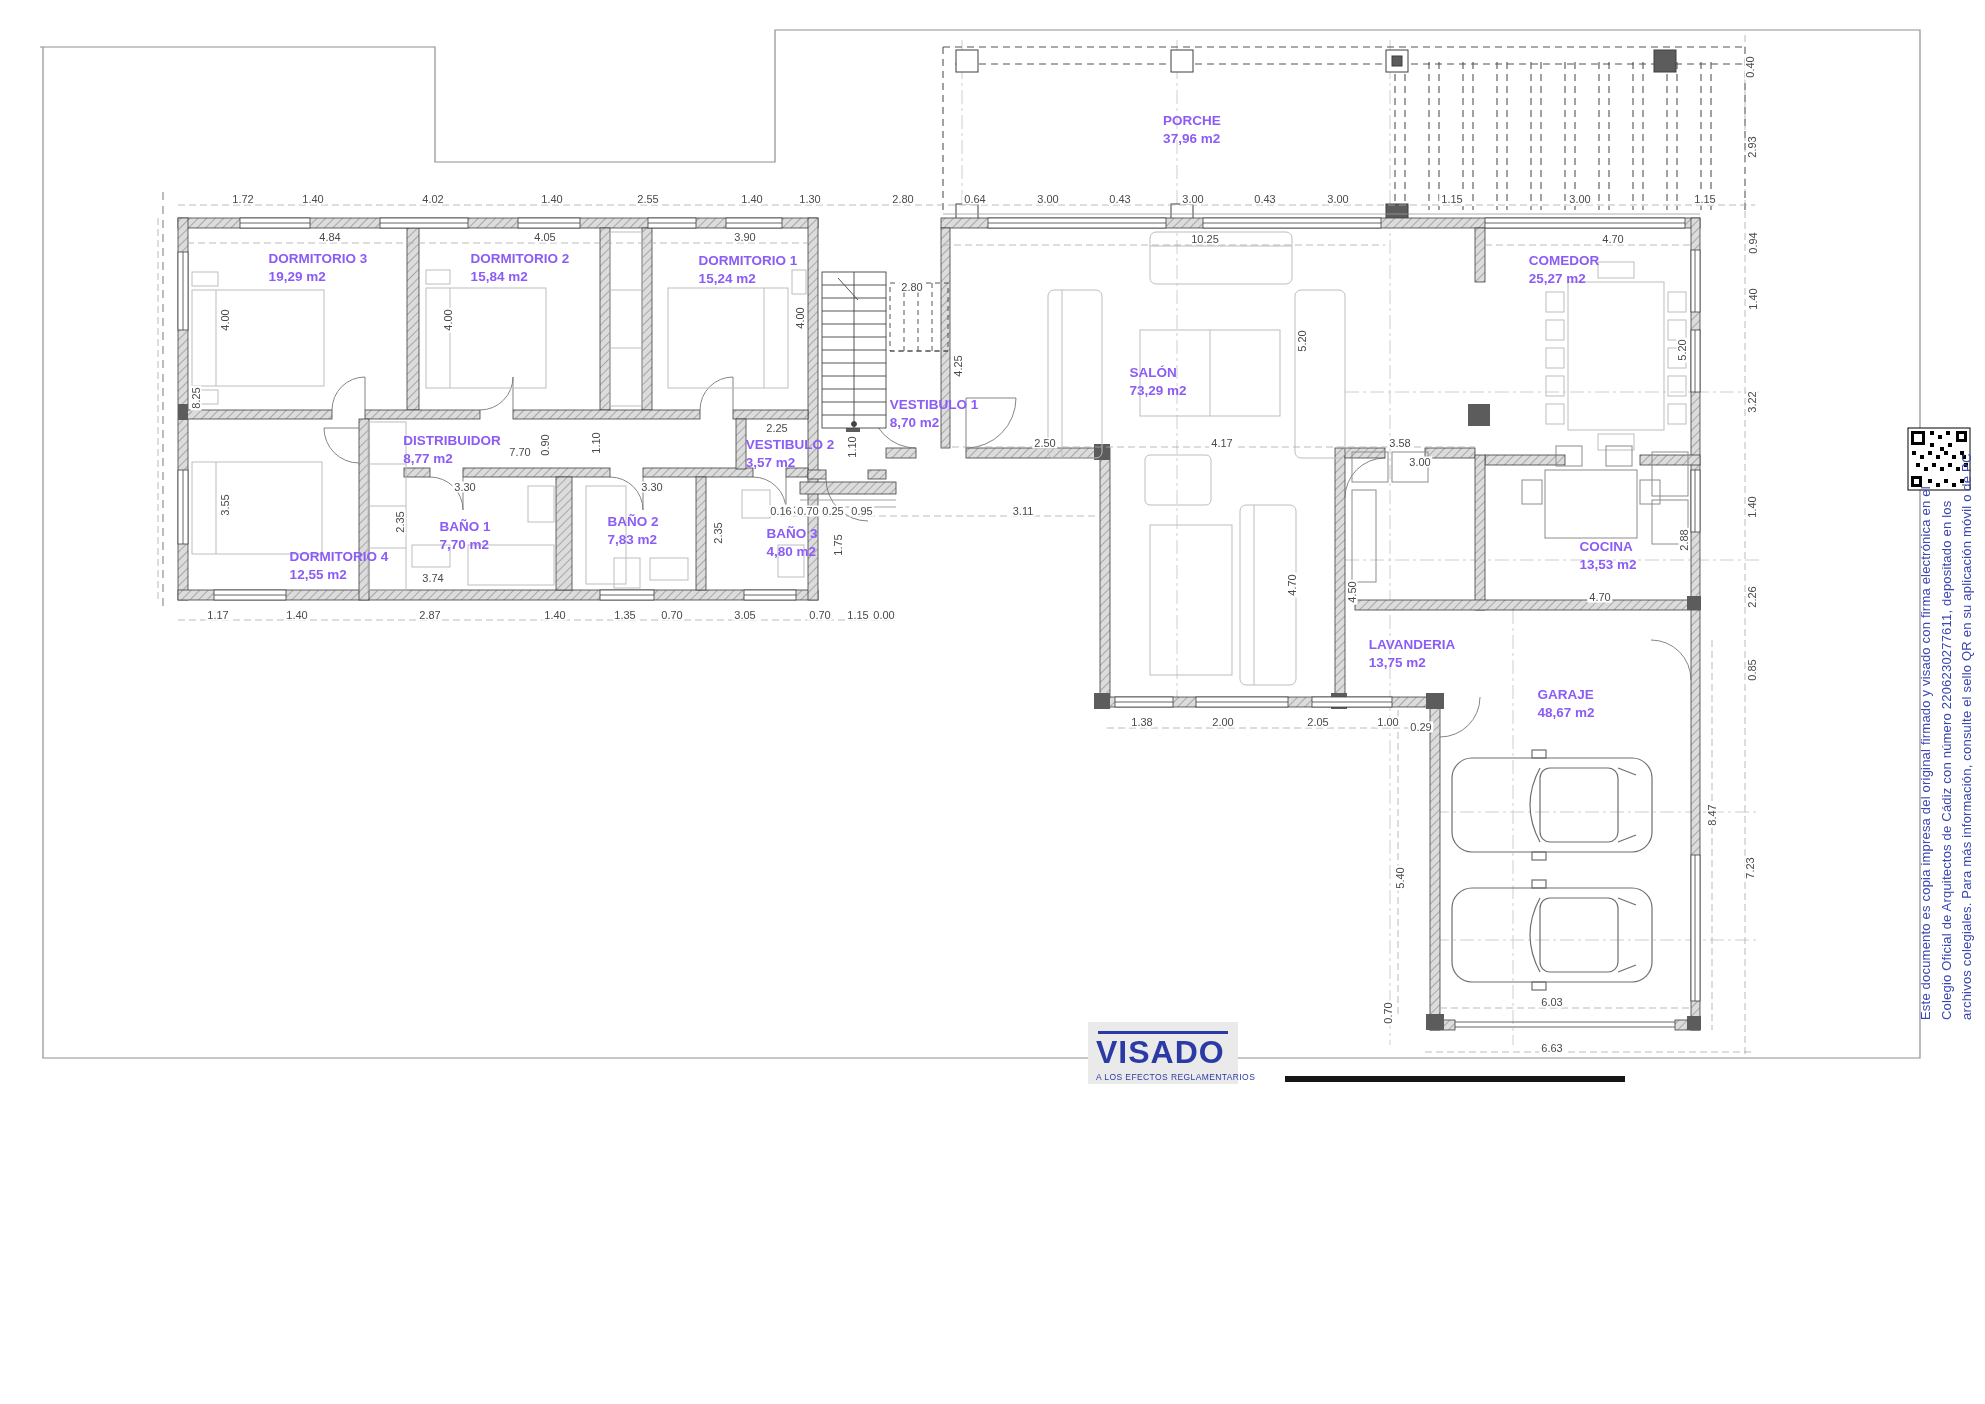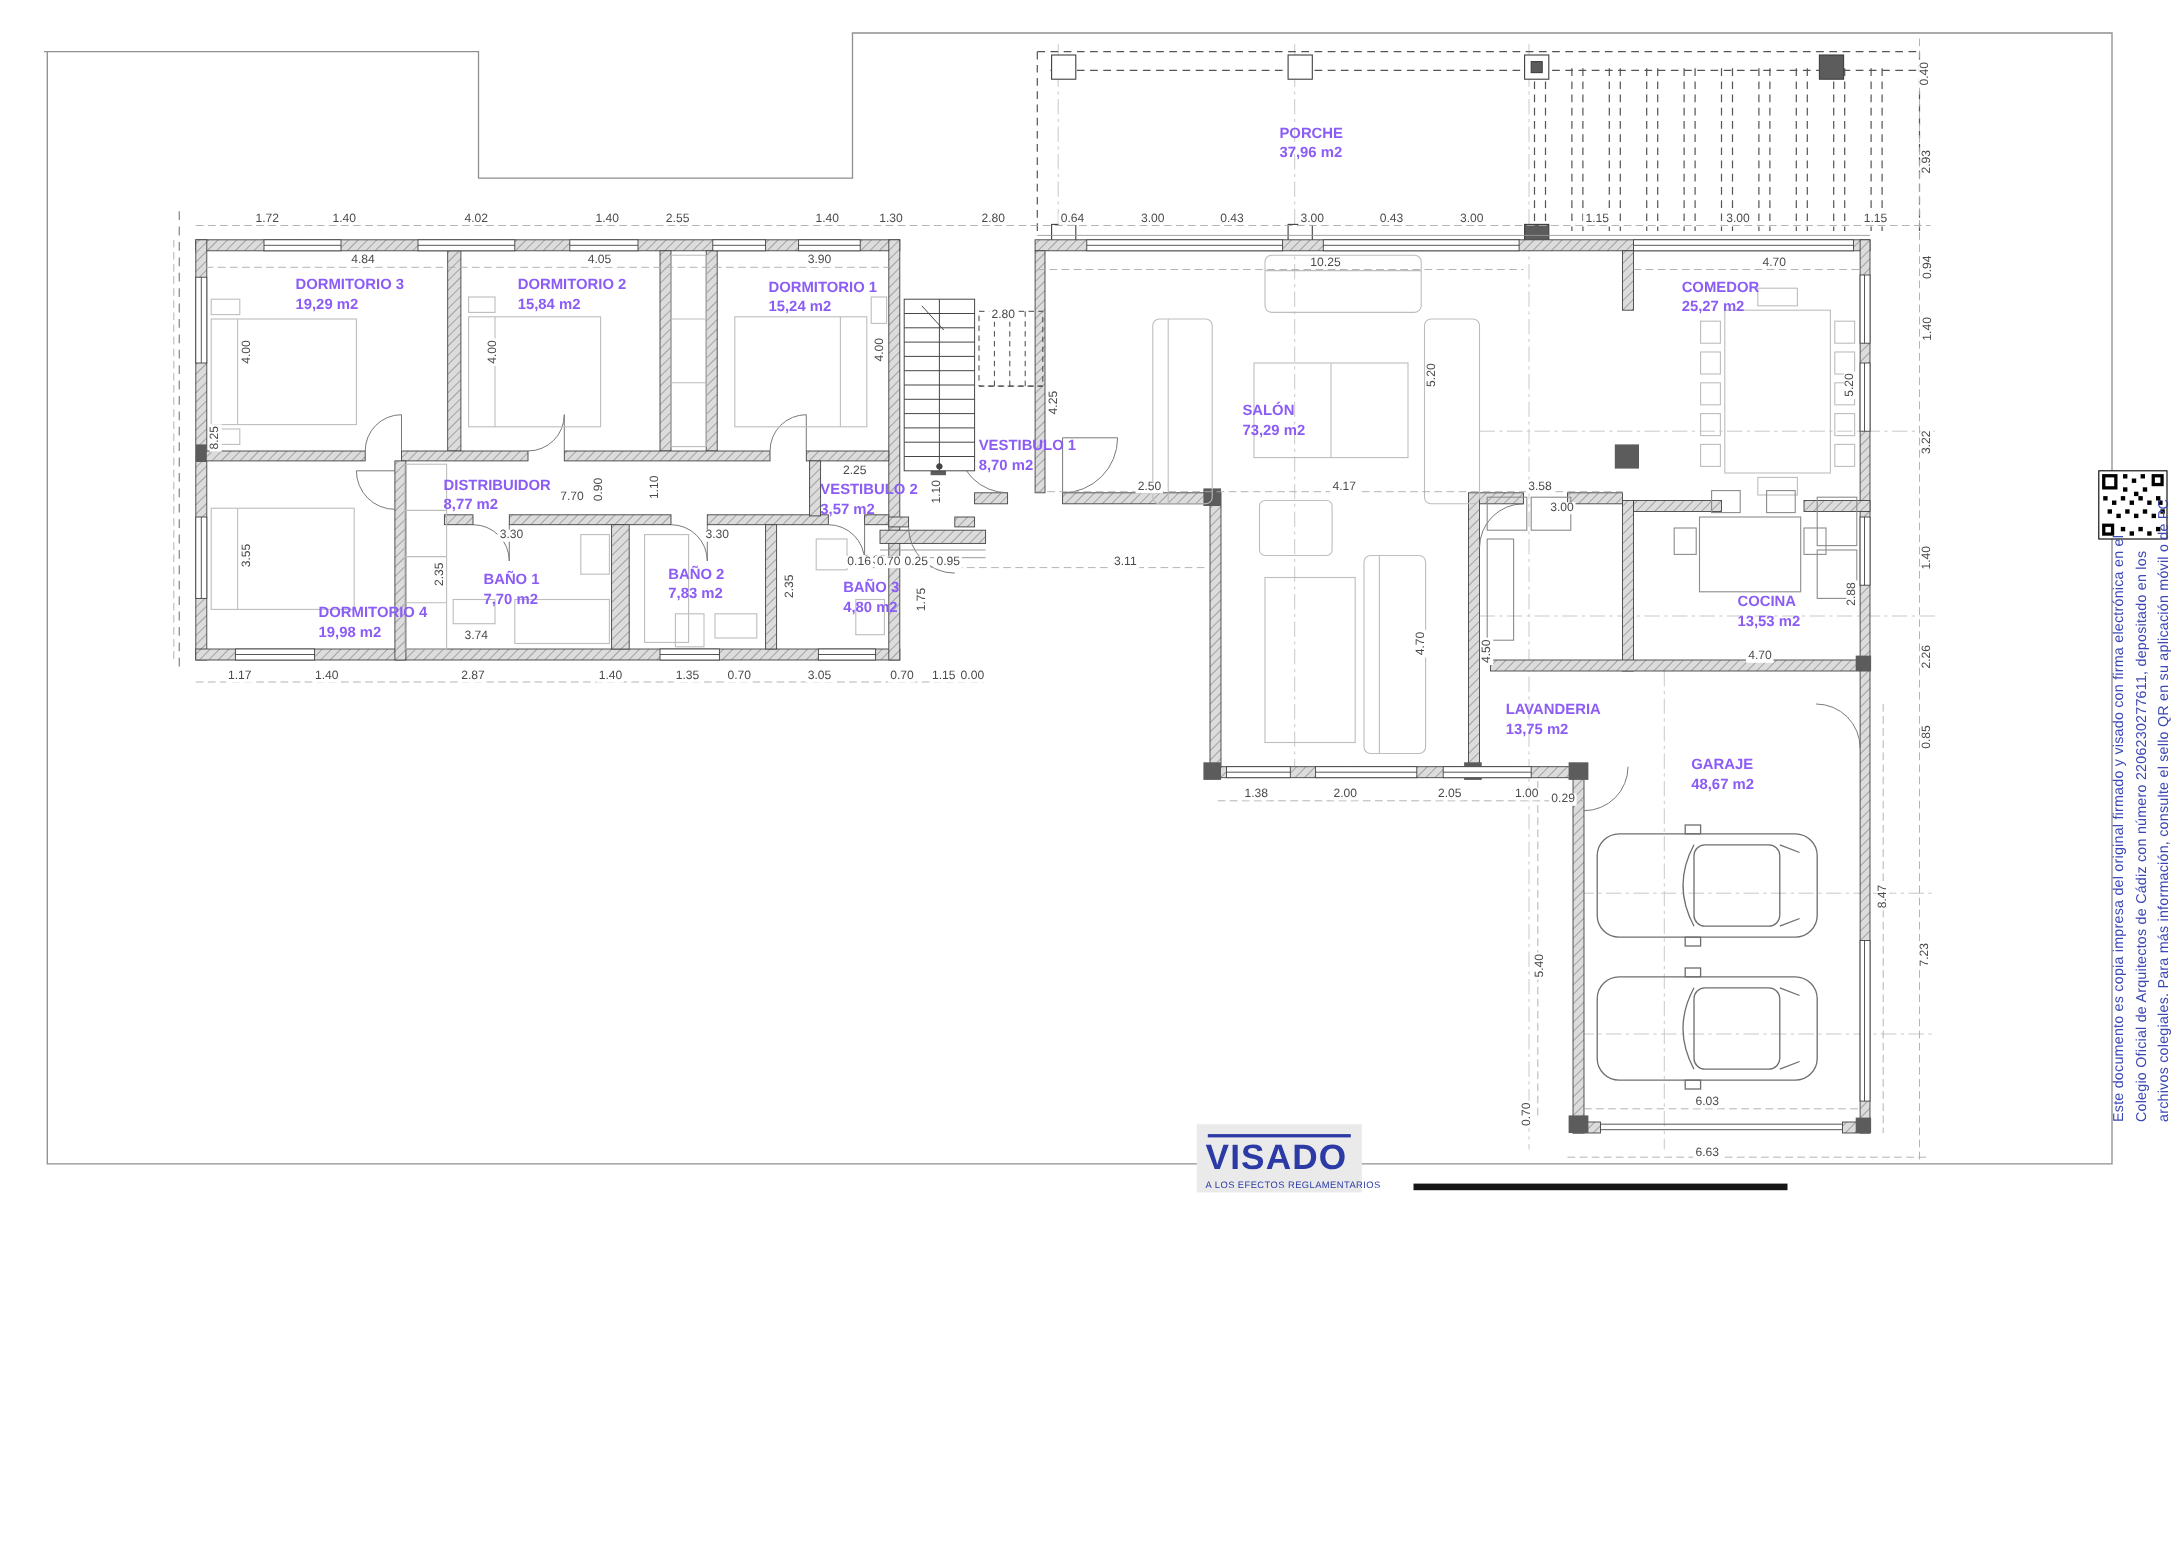--- a/index.html
+++ b/index.html
@@ -442,21 +442,21 @@
       <div class="room-label" style="left: 520px; top: 250px;">
     <div>DORMITORIO 2</div>
     <div>15,84 m2</div>
   </div>
       <div class="room-label" style="left: 748px; top: 252px;">
     <div>DORMITORIO 1</div>
     <div>15,24 m2</div>
   </div>
       <div class="room-label" style="left: 296px; top: 548px; margin-left: 43px;">
     <div>DORMITORIO 4</div>
-    <div>19,98 m2</div>
+    <div>12,55 m2</div>
   </div>
       <div class="room-label" style="left: 452px; top: 432px;">
     <div>DISTRIBUIDOR</div>
     <div>8,77 m2</div>
   </div>
       <div class="room-label" style="left: 465px; top: 518px;">
     <div>BAÑO 1</div>
     <div>7,70 m2</div>
   </div>
       <div class="room-label" style="left: 633px; top: 513px;">
@@ -500,21 +500,21 @@
     <div>48,67 m2</div>
   </div>
     </div>
 
 <div>
 
 <span class="dim" style="left: 243px; top: 199px;"><b>1.72</b></span>
       <span class="dim" style="left: 313px; top: 199px;"><b>1.40</b></span>
       <span class="dim" style="left: 433px; top: 199px;"><b>4.02</b></span>
       <span class="dim" style="left: 552px; top: 199px;"><b>1.40</b></span>
-      <span class="dim" style="left: 616px; top: 199px;"><b>2.55</b></span>
+      <span class="dim" style="left: 648px; top: 199px;"><b>2.55</b></span>
       <span class="dim" style="left: 752px; top: 199px;"><b>1.40</b></span>
       <span class="dim" style="left: 810px; top: 199px;"><b>1.30</b></span>
       <span class="dim" style="left: 903px; top: 199px;"><b>2.80</b></span>
       <span class="dim" style="left: 975px; top: 199px;"><b>0.64</b></span>
       <span class="dim" style="left: 1048px; top: 199px;"><b>3.00</b></span>
       <span class="dim" style="left: 1120px; top: 199px;"><b>0.43</b></span>
       <span class="dim" style="left: 1193px; top: 199px;"><b>3.00</b></span>
       <span class="dim" style="left: 1265px; top: 199px;"><b>0.43</b></span>
       <span class="dim" style="left: 1338px; top: 199px;"><b>3.00</b></span>
       <span class="dim" style="left: 1452px; top: 199px;"><b>1.15</b></span>

